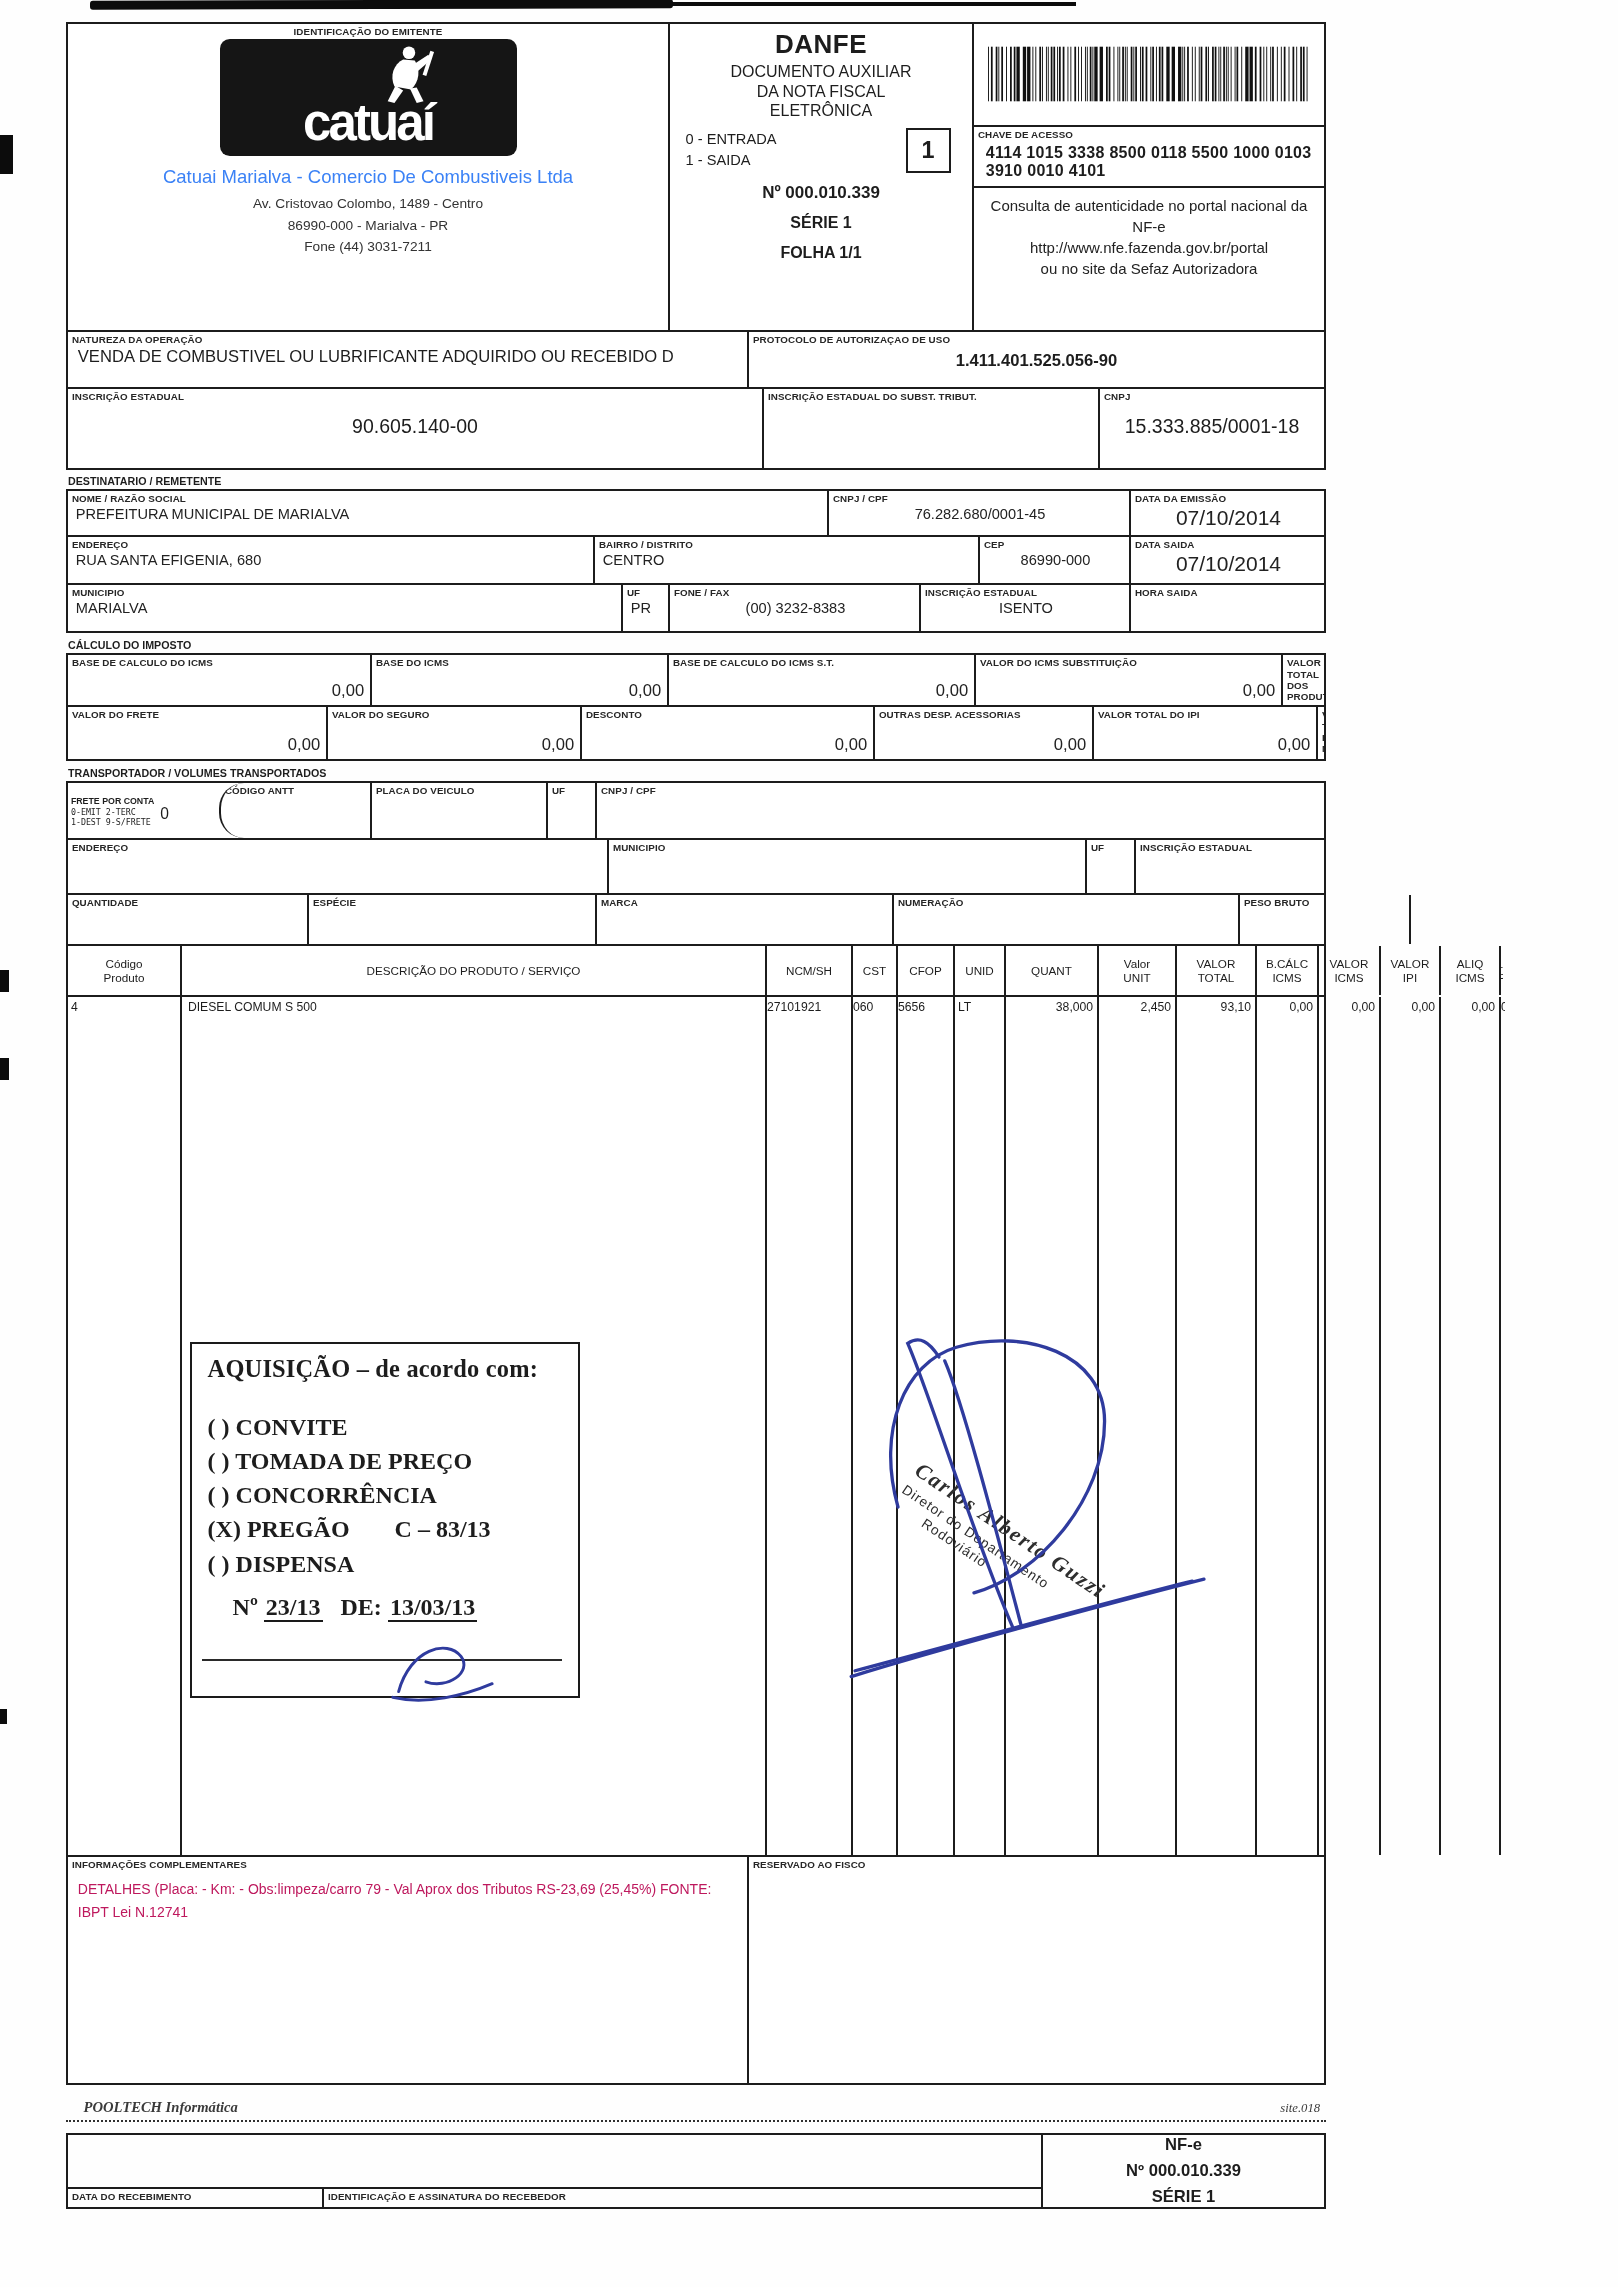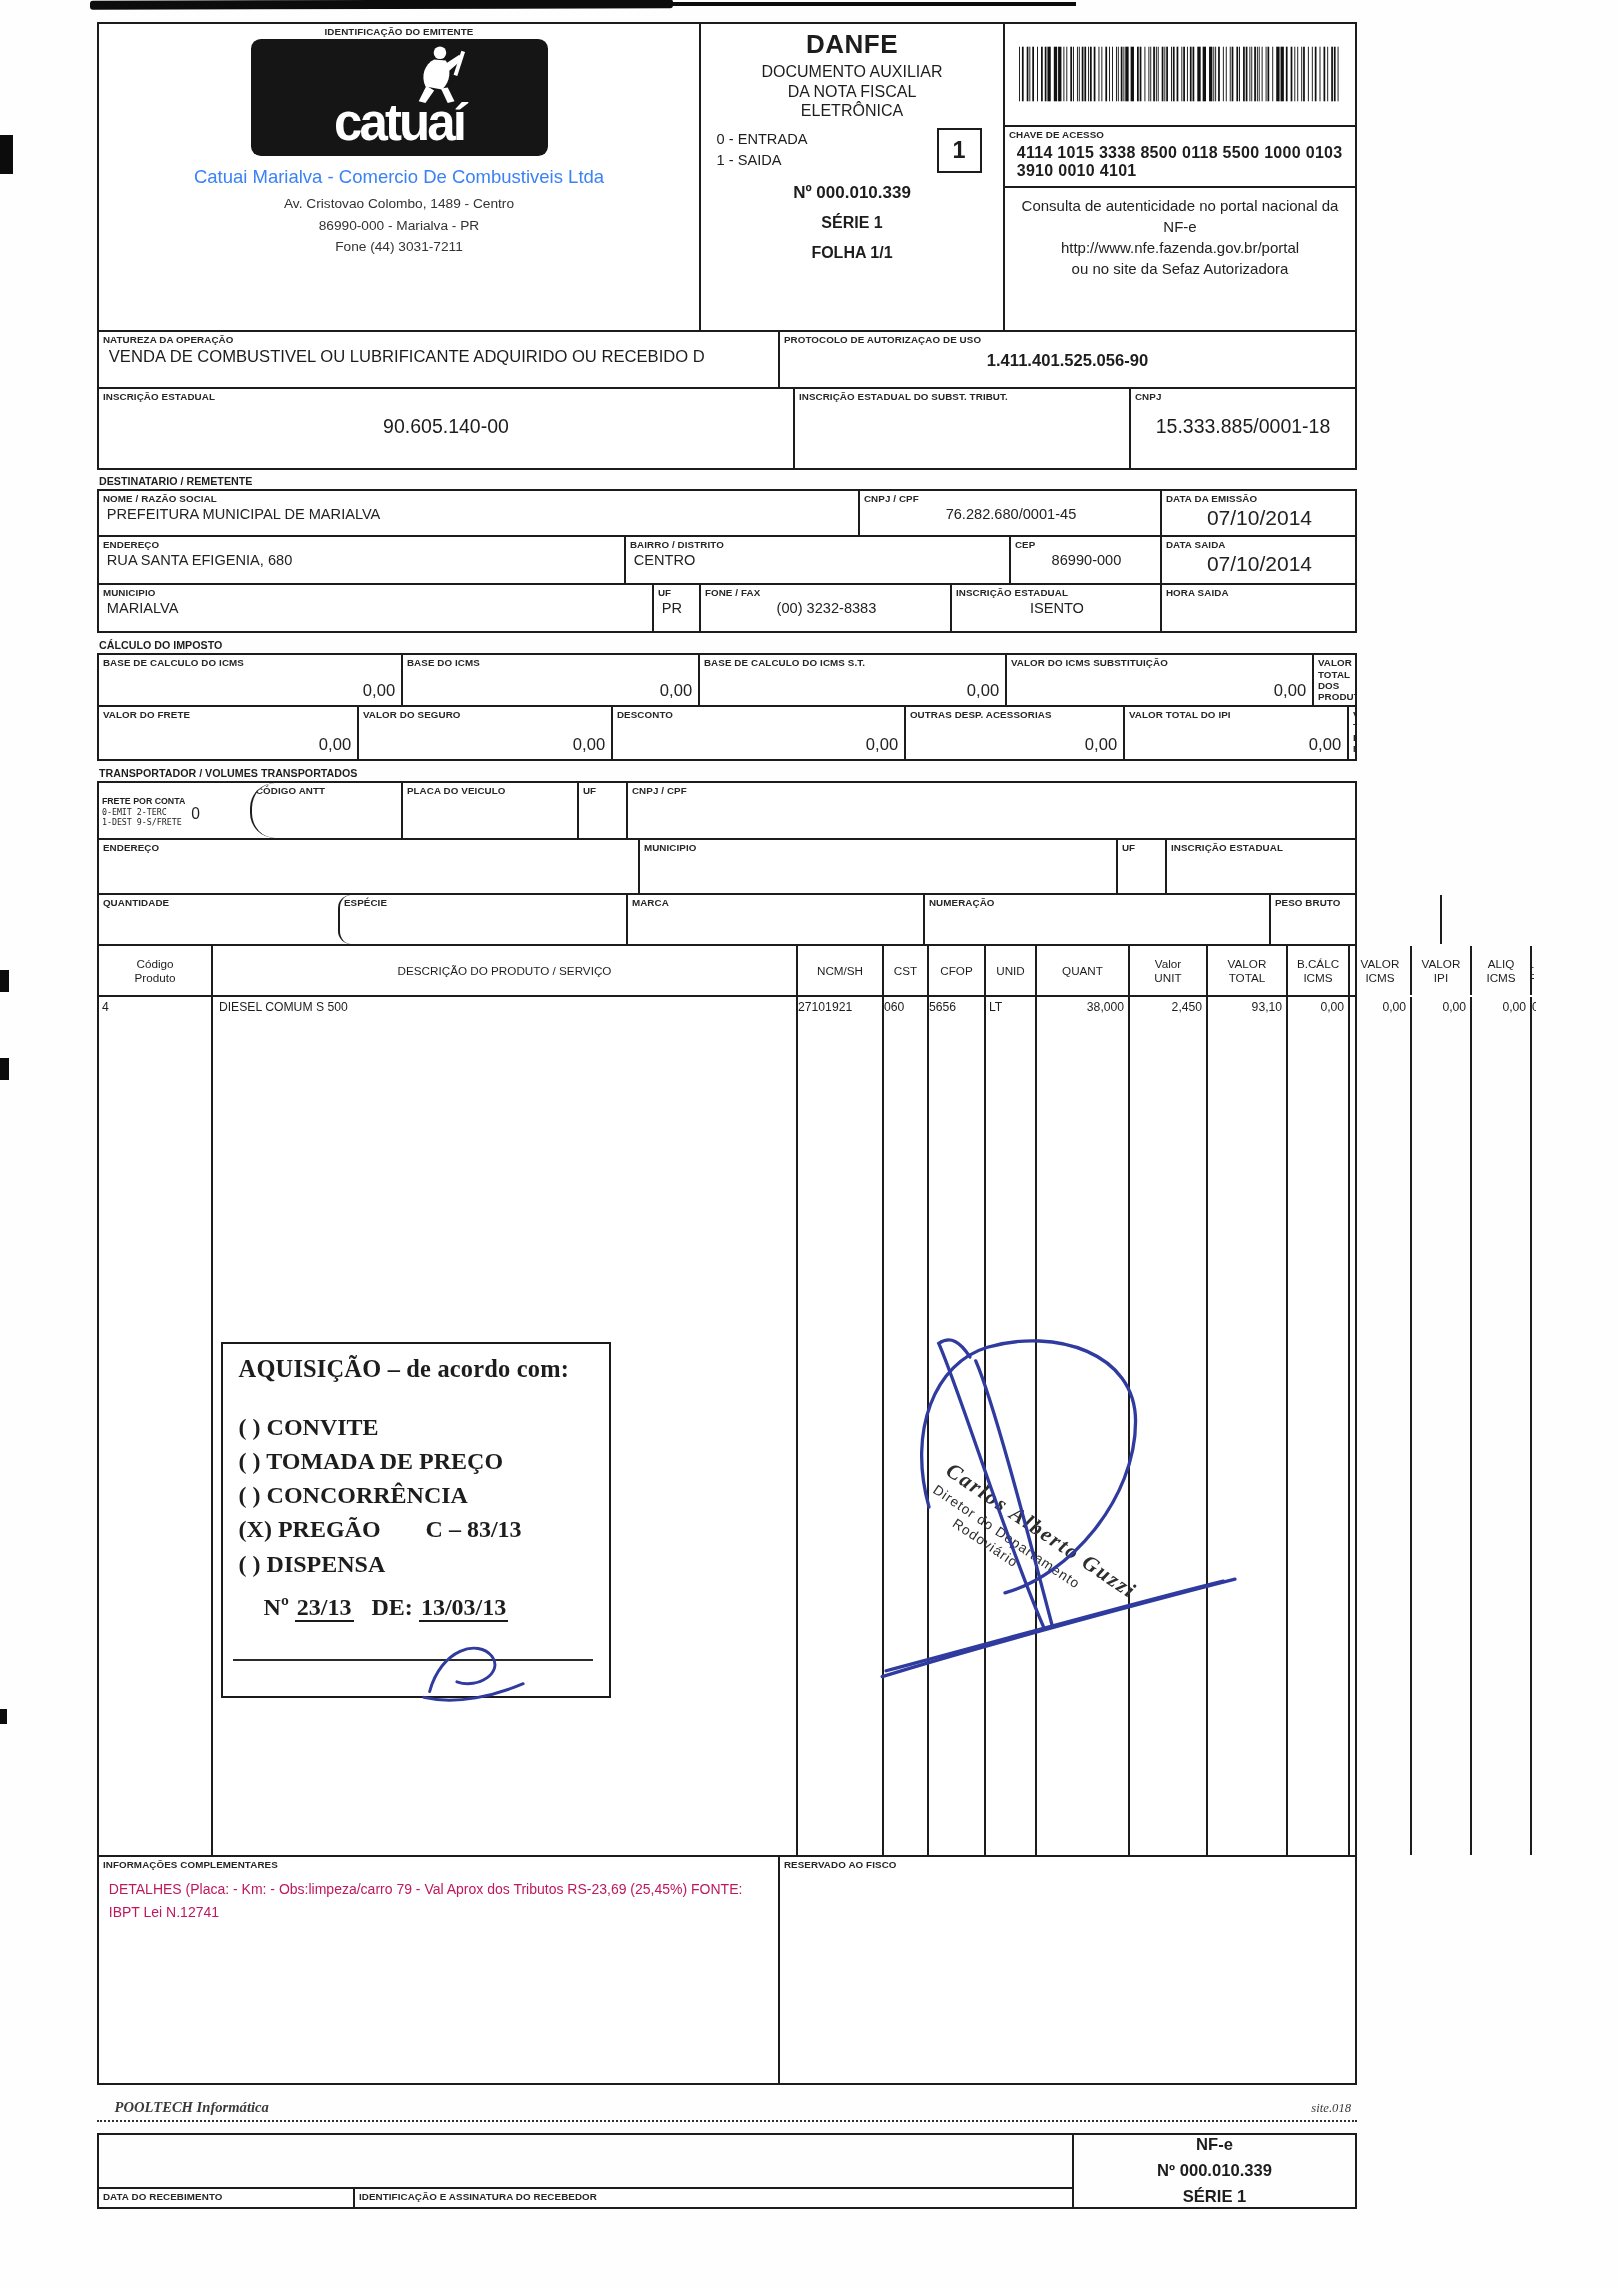--- a/index.html
+++ b/index.html
@@ -1,18 +1,18 @@
 <!DOCTYPE html>
 <html><head>
 <meta charset="utf-8">
 <style>
   html,body{margin:0;padding:0;background:#e8e8e8;}
   .page{position:relative;width:1619px;height:2288px;background:#fefefe;overflow:hidden;
         font-family:"Liberation Sans",sans-serif;color:#1d1d1d;}
-  .doc{position:absolute;left:97px;top:21.5px;width:1260px;}
+  .doc{position:absolute;left:66px;top:21.5px;width:1260px;}
   *{box-sizing:border-box;}
 
   
   .row{display:flex;border:2px solid #1c1c1c;border-top:none;position:relative;background:#fff;}
   .row.first{border-top:2px solid #1c1c1c;}
   .cell{position:relative;display:flex;flex-direction:column;border-left:2px solid #1c1c1c;overflow:hidden;}
   .cell:first-child{border-left:none;}
   .lbl{font-size:9.8px;font-weight:bold;padding:2px 3.9px 0 3.9px;line-height:1.15;color:#262626;letter-spacing:0.1px;}
   .val{font-size:14.6px;padding:1px 5.9px 2px 7.8px;color:#222;}
   .val.center{text-align:center;}
@@ -81,21 +81,21 @@
 
   
   .r-tr1{height:59px;} .r-tr2{height:55px;} .r-tr3{height:51px;}
   .t-razao{flex:1 1 auto;}
   .t-frete{flex:0 0 151px;flex-direction:row;align-items:center;}
   .frete-legend{font-size:8.8px;font-weight:bold;line-height:1.25;padding:2px 0 0 2.9px;}
   .frete-legend .mono{font-family:"DejaVu Sans Mono",monospace;font-weight:normal;font-size:8.3px;}
   .frete-val{font-size:15.6px;margin-left:5.9px;margin-top:5.9px;}
   .t-antt{flex:0 0 151px;border-radius:25px;} .t-placa{flex:0 0 176px;} .t-uf{flex:0 0 49px;} .t-cnpj{flex:0 0 190px;}
   .t-end{flex:1 1 auto;} .t-mun{flex:0 0 478px;}
-  .t-qtd{flex:0 0 239px;} .t-esp{flex:0 0 288px;border-radius:13px;} .t-marca{flex:0 0 297px;} .t-num{flex:0 0 346px;}
+  .t-qtd{flex:0 0 239px;} .t-esp{flex:0 0 288px;} .t-marca{flex:0 0 297px;} .t-num{flex:0 0 346px;}
   .t-pb{flex:0 0 171px;} .t-pl{flex:1 1 auto;}
 
   
   .pt-head{height:51px;}
   .pt-head .cell{align-items:center;justify-content:center;text-align:center;
                  font-size:11.7px;line-height:1.15;padding:2px 1px;}
   .pt-body{height:860px;align-items:stretch;}
   .pt-body .cell{font-size:12.2px;padding-top:2.9px;}
   .pt-body .num{text-align:right;padding-right:3.9px;}
   .c0{flex:0 0 112px;} .c1{flex:0 0 585px;} .c2{flex:0 0 86px;} .c3{flex:0 0 45px;} .c4{flex:0 0 57px;}

